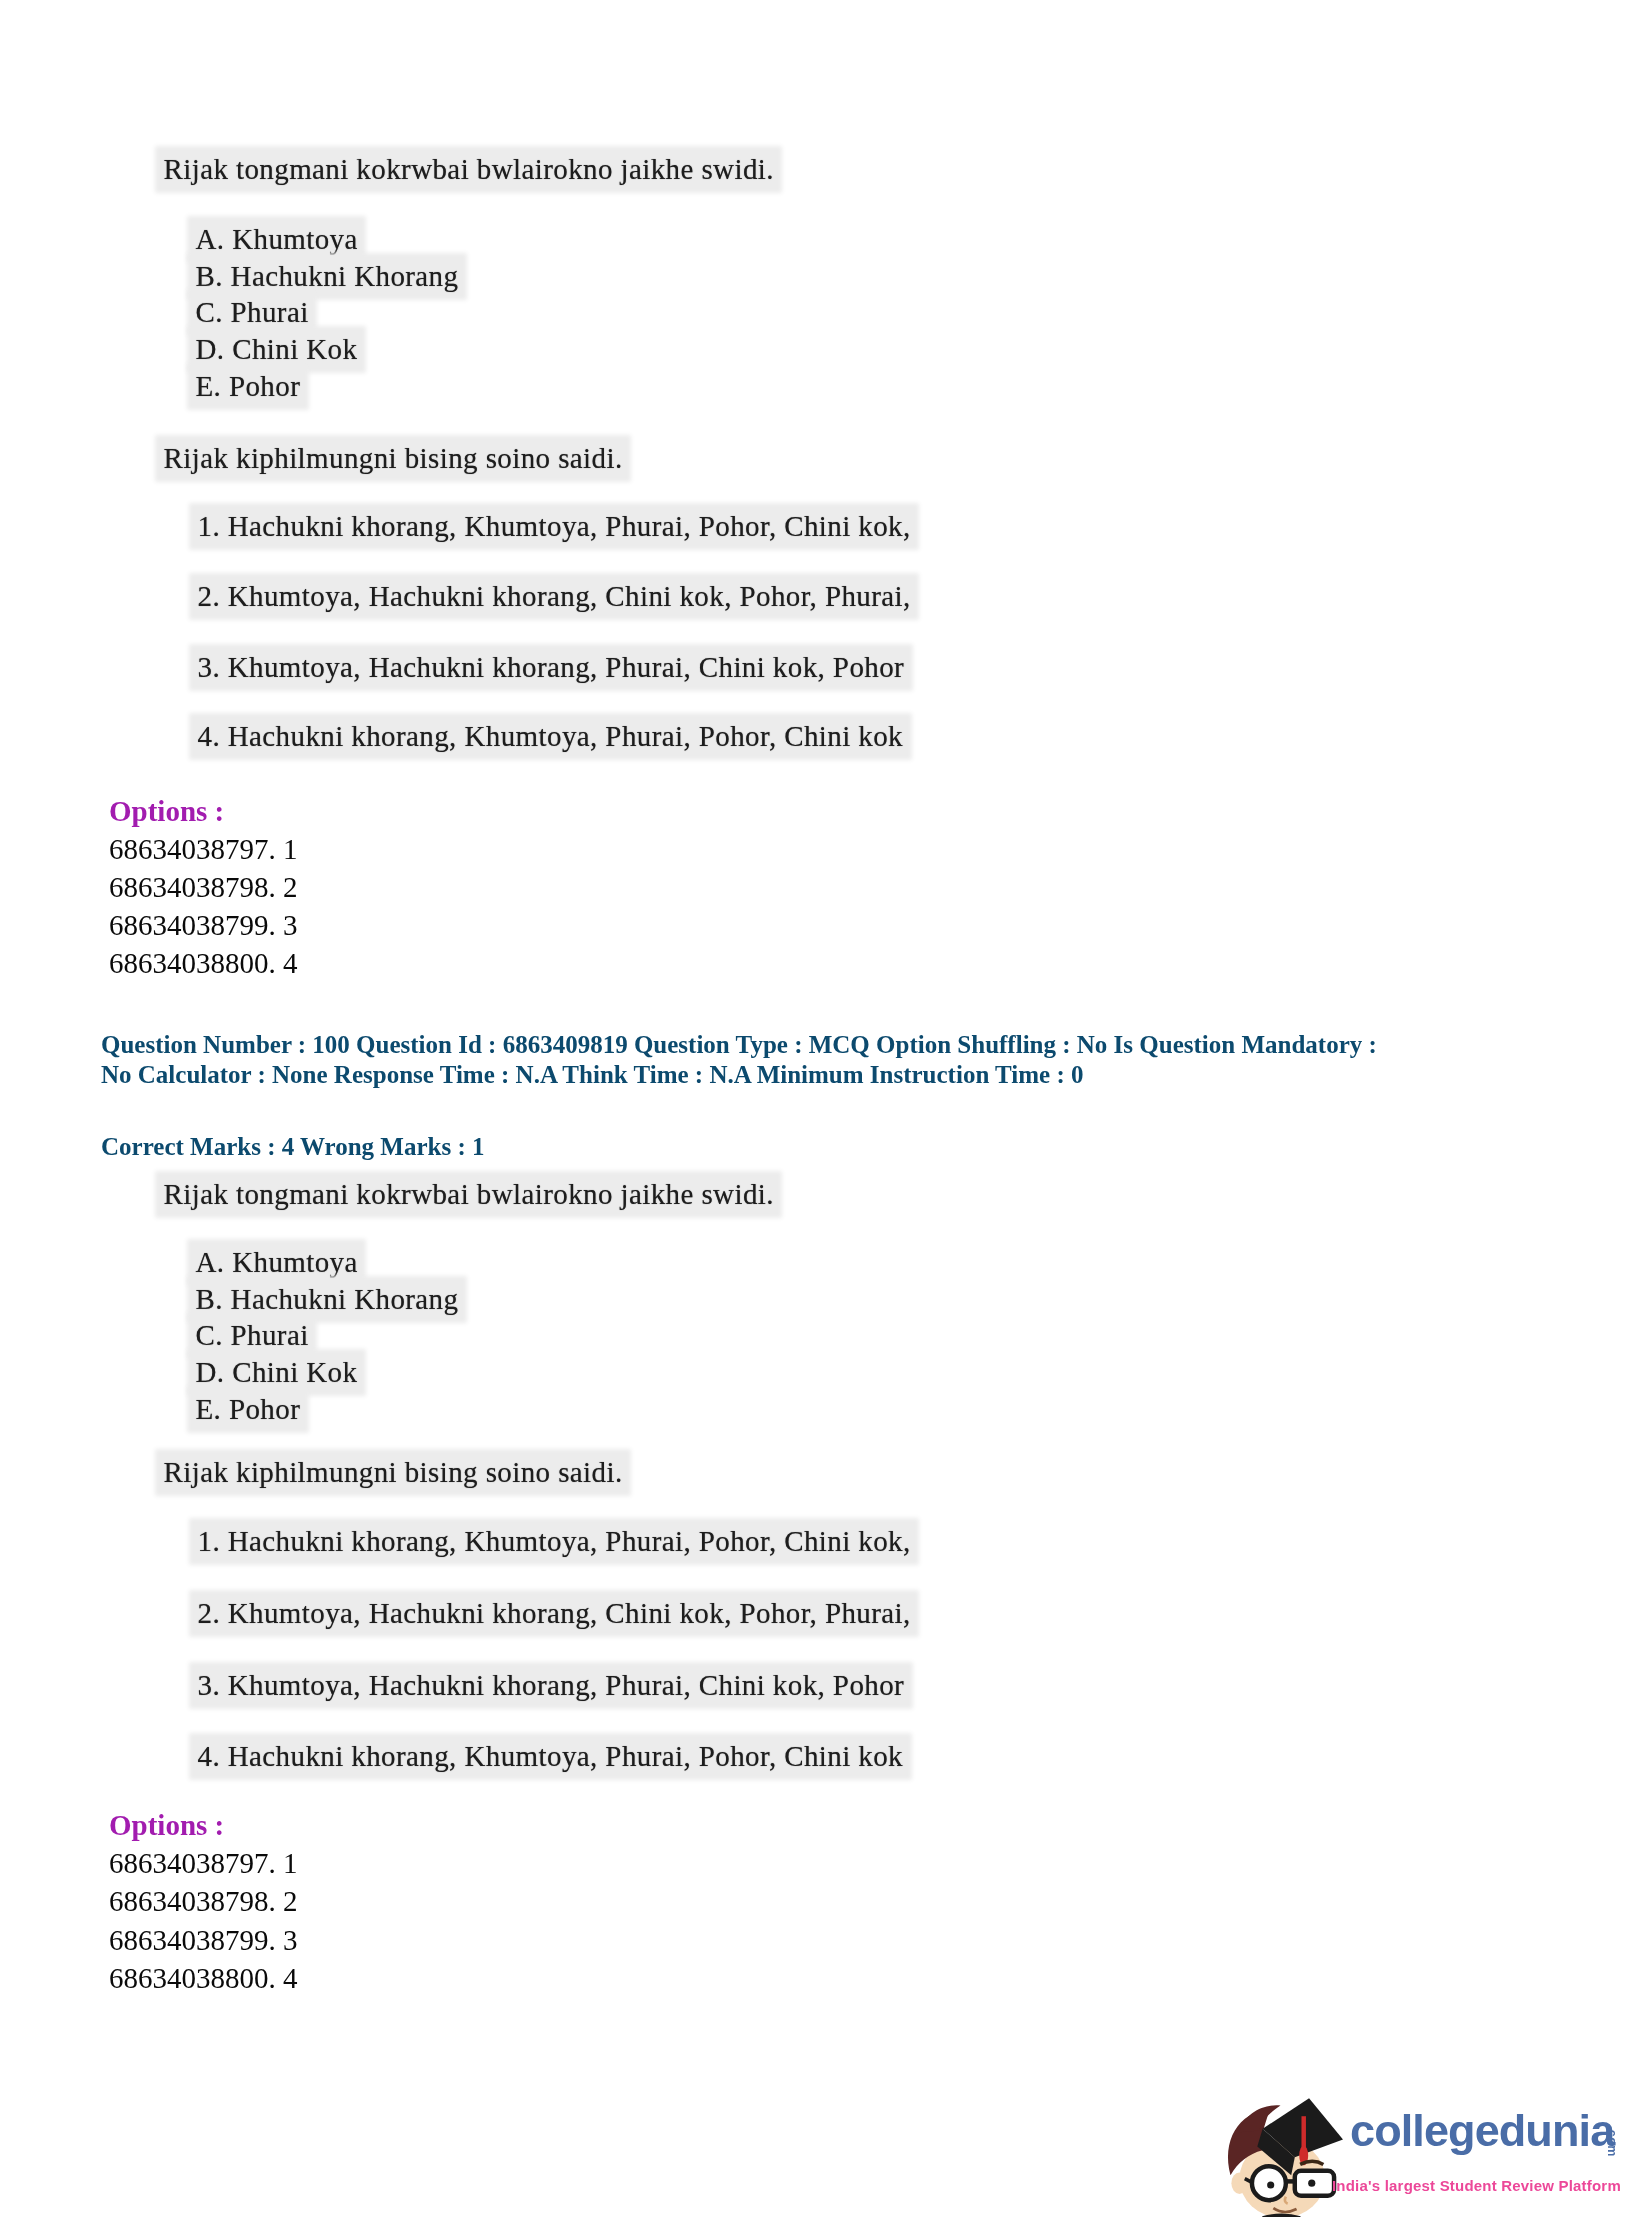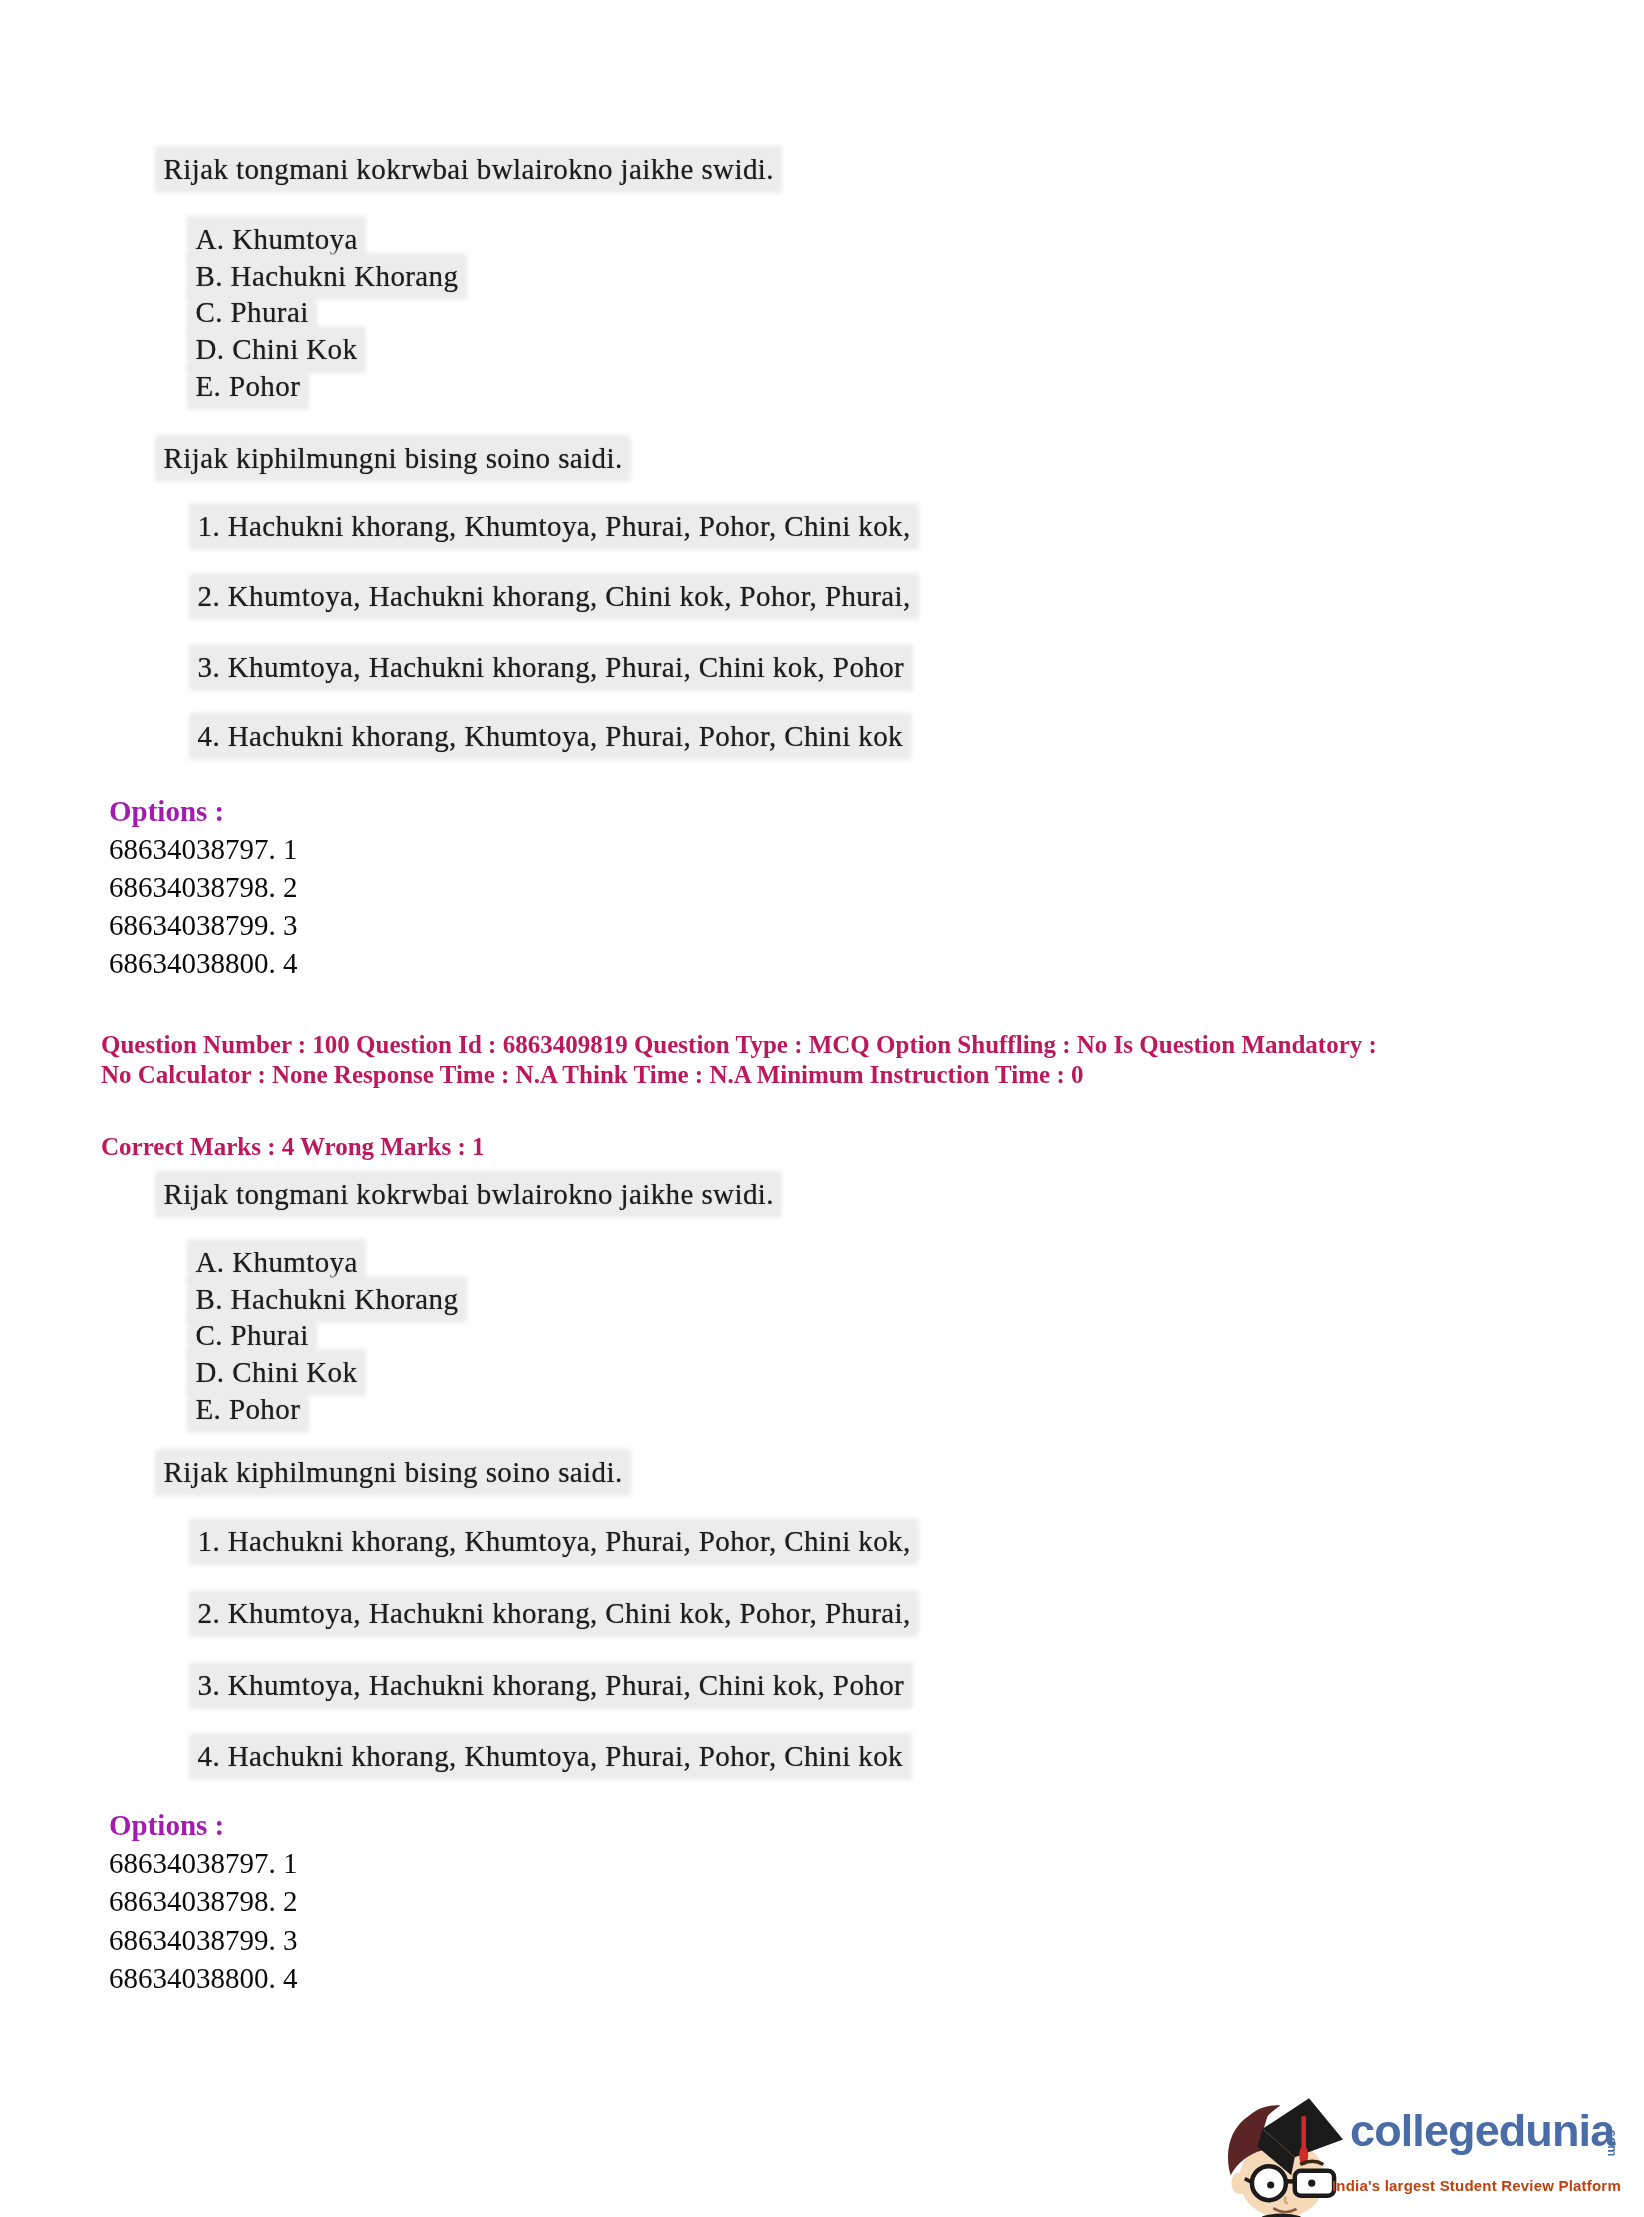--- a/index.html
+++ b/index.html
@@ -43,21 +43,21 @@
     font-size: 29px;
     color: #0a0a0a;
     white-space: nowrap;
   }
   .meta-para {
     position: absolute;
     width: 1505px;
     font-size: 25px;
     font-weight: bold;
     line-height: 30px;
-    color: #be185d;
+    color: #0c4a6e;
     white-space: nowrap;
   }
   
   .logo {
     position: absolute;
     left: 1218px;
     top: 2087px;
     width: 421px;
     height: 131px;
     cursor: pointer;
@@ -180,17 +180,17 @@
       <circle cx="59" cy="105" r="4" fill="#1b1b1b"></circle>
       <circle cx="105" cy="103" r="4" fill="#1b1b1b"></circle>
 
       <path d="M92,82 Q106,75 118,82" stroke="#3a2615" stroke-width="4" fill="none"></path>
       <path d="M76,118 Q73,124 78,126" stroke="#d9a877" stroke-width="3" fill="none"></path>
       <path d="M62,131 Q74,139 88,132" stroke="#8a5b3b" stroke-width="3" fill="none"></path>
       <path d="M50,142 Q72,136 92,142" stroke="#1b1b1b" stroke-width="4" fill="none"></path>
     </svg>
     <div class="wordmark" style="color:#4a6da7;">collegedunia</div>
     <div class="domain-suffix" style="color:#4a6da7;">.com</div>
-    <div class="tagline" style="color:#c2410c;">India's largest Student Review Platform</div>
+    <div class="tagline" style="color:#ec4899;">India's largest Student Review Platform</div>
   </div>
 
 </div>
 
 
 </body></html>

